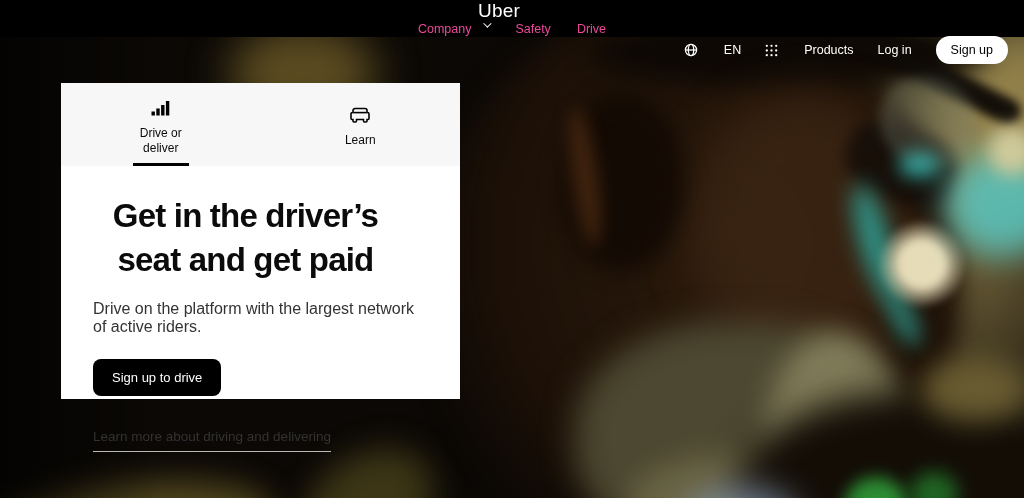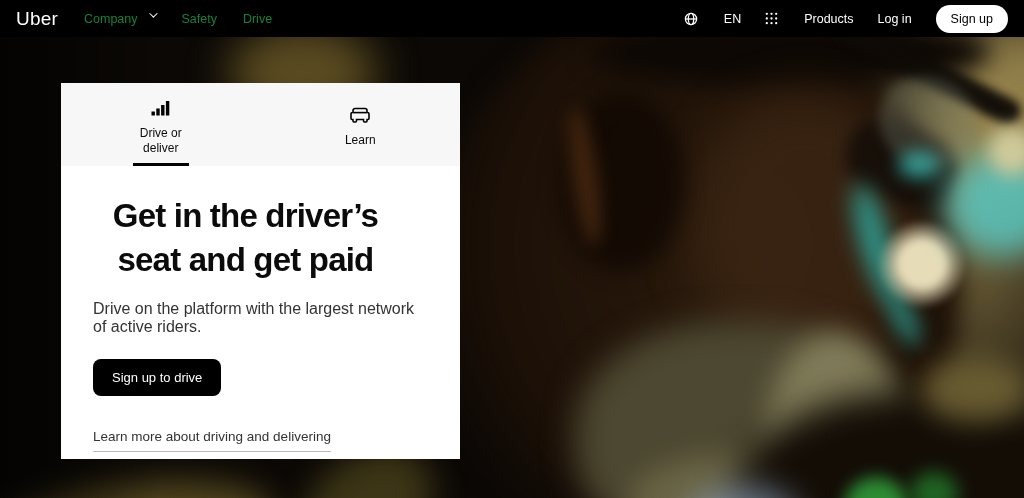--- a/index.html
+++ b/index.html
@@ -2,37 +2,37 @@
 <html><head>
 <meta charset="utf-8">
 <style>
   * { margin:0; padding:0; box-sizing:border-box; }
   html,body { width:1024px; height:498px; overflow:hidden; background:#000;
     font-family:"Liberation Sans","DejaVu Sans",sans-serif; }
   .stage { position:relative; width:1024px; height:498px; background:#000; overflow:hidden; }
 
   
   .nav { position:absolute; top:0; left:0; width:1024px; height:37px; background:#000;
-    display:flex; align-items:center; padding:0 16px; z-index:50; }
+    display:flex; align-items:center; padding:0 16px; z-index:50;flex-direction:column; }
   .nav-logo { color:#fff; font-size:19px; font-weight:500; letter-spacing:0.2px; margin-right:26px; cursor:pointer; }
   .nav-left { display:flex; align-items:center; gap:26px; }
-  .nav-item { color:#15803d; font-size:12.5px; font-weight:500; cursor:pointer; display:flex; align-items:flex-start; gap:12px; }
+  .nav-item { color:#ec4899; font-size:12.5px; font-weight:500; cursor:pointer; display:flex; align-items:flex-start; gap:12px; }
   .chev { width:6px; height:6px; border-right:1.6px solid #fff; border-bottom:1.6px solid #fff;
     transform:rotate(45deg) translateY(-2px); display:inline-block; }
   .nav-right { margin-left:auto; display:flex; align-items:center; gap:24px; }
   .nav-group { display:flex; align-items:center; gap:26px; color:#fff; font-size:12.5px; font-weight:500; cursor:pointer; }
   .pill { background:#fff; color:#000; font-size:12.5px; font-weight:500; border:none;
     border-radius:999px; padding:7px 15px; cursor:pointer; }
 
   
   .hero { position:absolute; top:37px; left:0; width:1024px; height:461px; background:#0b0805; overflow:hidden; }
   .blob { position:absolute; pointer-events:none; }
 
   
-  .card { position:absolute; left:61px; top:83px; width:399px; height:376px; background:#fff; z-index:20; }
+  .card { position:absolute; left:61px; top:83px; width:399px; height:316px; background:#fff; z-index:20; }
   .tabstrip { display:flex; height:83px; background:#f7f7f7; }
   .tab { flex:1; display:flex; flex-direction:column; align-items:center; justify-content:center;
     position:relative; cursor:pointer; padding-top:4px; }
   .tab-icon { height:19px; display:flex; align-items:flex-end; color:#000; }
   .tab-label { margin-top:9px; font-size:12px; color:#0b0b0b; text-align:center; line-height:1.25; max-width:70px; }
   .tab.active .tab-underline { position:absolute; bottom:0; left:50%; transform:translateX(-50%);
     width:56px; height:3px; background:#000; }
   .card-body { padding:28px 32px 0 32px; }
   .headline { font-size:33px; line-height:1.32; font-weight:bold; color:#0b0b0b;
     letter-spacing:-0.8px; max-width:305px;text-align:center; }

